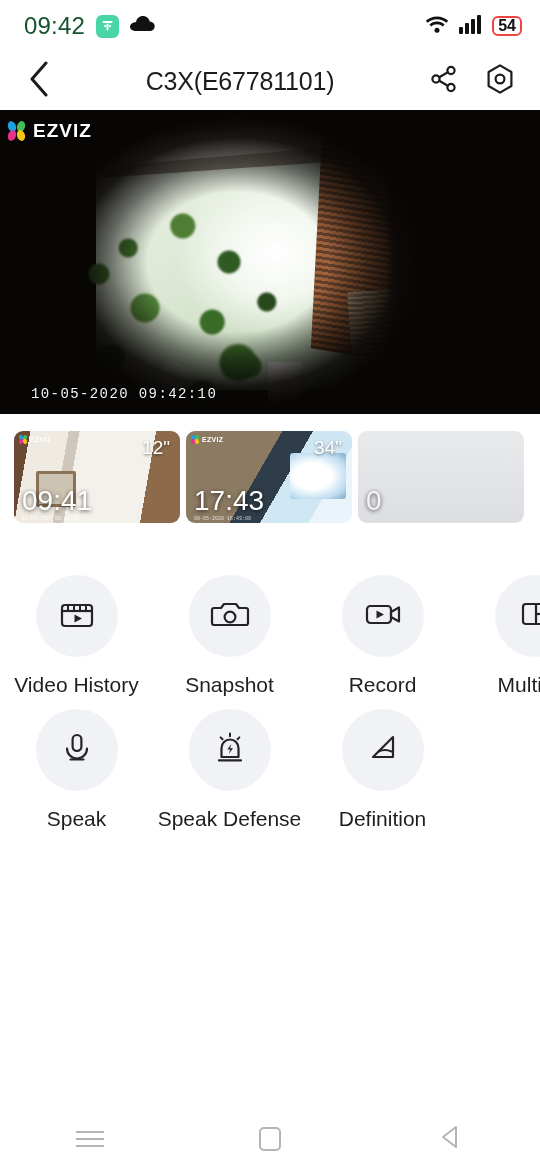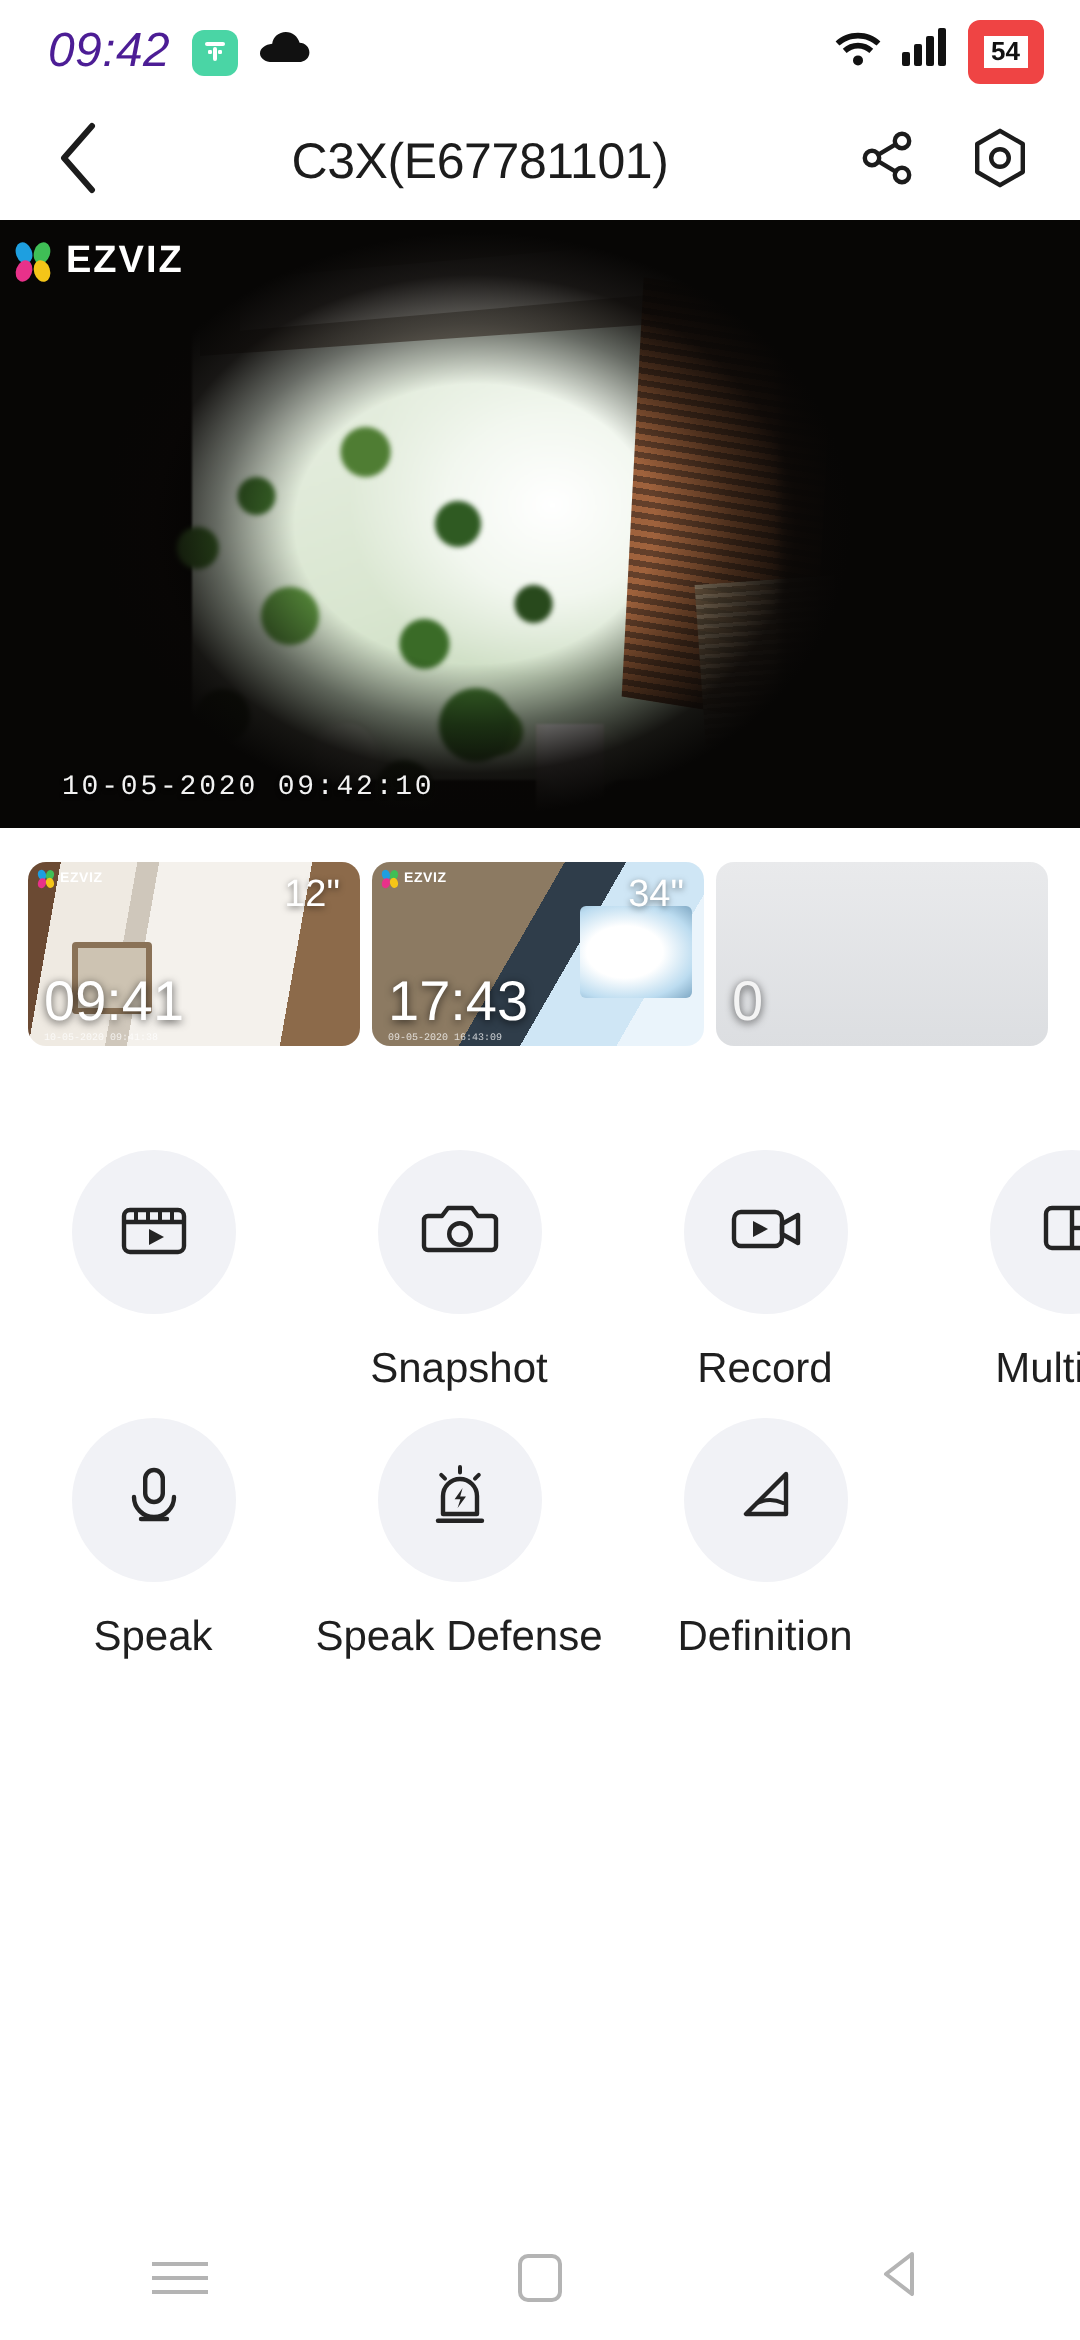--- a/index.html
+++ b/index.html
@@ -12,30 +12,30 @@
   }
 
   
   .statusbar{
     height:52px; width:540px;
     display:flex; align-items:center;
     padding:0 18px 0 24px;
     background:#ffffff;
   }
   .sb-left{ display:flex; align-items:center; gap:11px; }
-  .sb-time{ font-size:24px; color:#4c1d95; letter-spacing:.2px;font-style:italic; }
+  .sb-time{ font-size:24px; color:#14532d; letter-spacing:.2px; }
   .sb-appicon{
     width:23px; height:23px; border-radius:6px;
     background:#4ad5a5; display:flex; align-items:center; justify-content:center;
   }
   .sb-spacer{ flex:1; }
   .sb-right{ display:flex; align-items:center; gap:9px; }
   .sb-batt{
-    border:8px solid #ef4444; border-radius:6px;
-    font-size:13px; font-weight:600; color:#111;
+    border:2px solid #ef4444; border-radius:6px;
+    font-size:16px; font-weight:600; color:#111;
     padding:0px 4px 1px; line-height:15px; min-width:28px; text-align:center;
   }
 
   
   .header{
     height:58px; width:540px;
     display:flex; align-items:center;
     padding:0 20px 0 16px;
     background:#ffffff;
   }
@@ -358,20 +358,21 @@
       <div class="act-circle">
         <span>
           <svg width="40" height="40" viewBox="0 0 40 40">
             <rect x="5" y="11" width="30" height="21" rx="3" stroke="#242424" stroke-width="2.2" fill="none"></rect>
             <path d="M5 17 H35" stroke="#242424" stroke-width="2.2"></path>
             <path d="M11 11 L11 17 M17 11 L17 17 M23 11 L23 17 M29 11 L29 17" stroke="#242424" stroke-width="2"></path>
             <path d="M17.5 20.5 L25 24.5 L17.5 28.5 Z" fill="#242424"></path>
           </svg>
         </span>
       </div>
+      <span class="act-label">Video History</span>
     </div>
 
     <div class="act-cell">
       <div class="act-circle">
         <span>
           <svg width="40" height="40" viewBox="0 0 40 40">
             <path d="M4 14 h7 l3-4 h12 l3 4 h7 a2 2 0 0 1 2 2 v13 a2 2 0 0 1 -2 2 H4 a2 2 0 0 1 -2 -2 V16 a2 2 0 0 1 2 -2 z" stroke="#242424" stroke-width="2.2" fill="none" stroke-linejoin="round"></path>
             <circle cx="20" cy="23" r="5.4" stroke="#242424" stroke-width="2.2" fill="none"></circle>
           </svg>
         </span>

